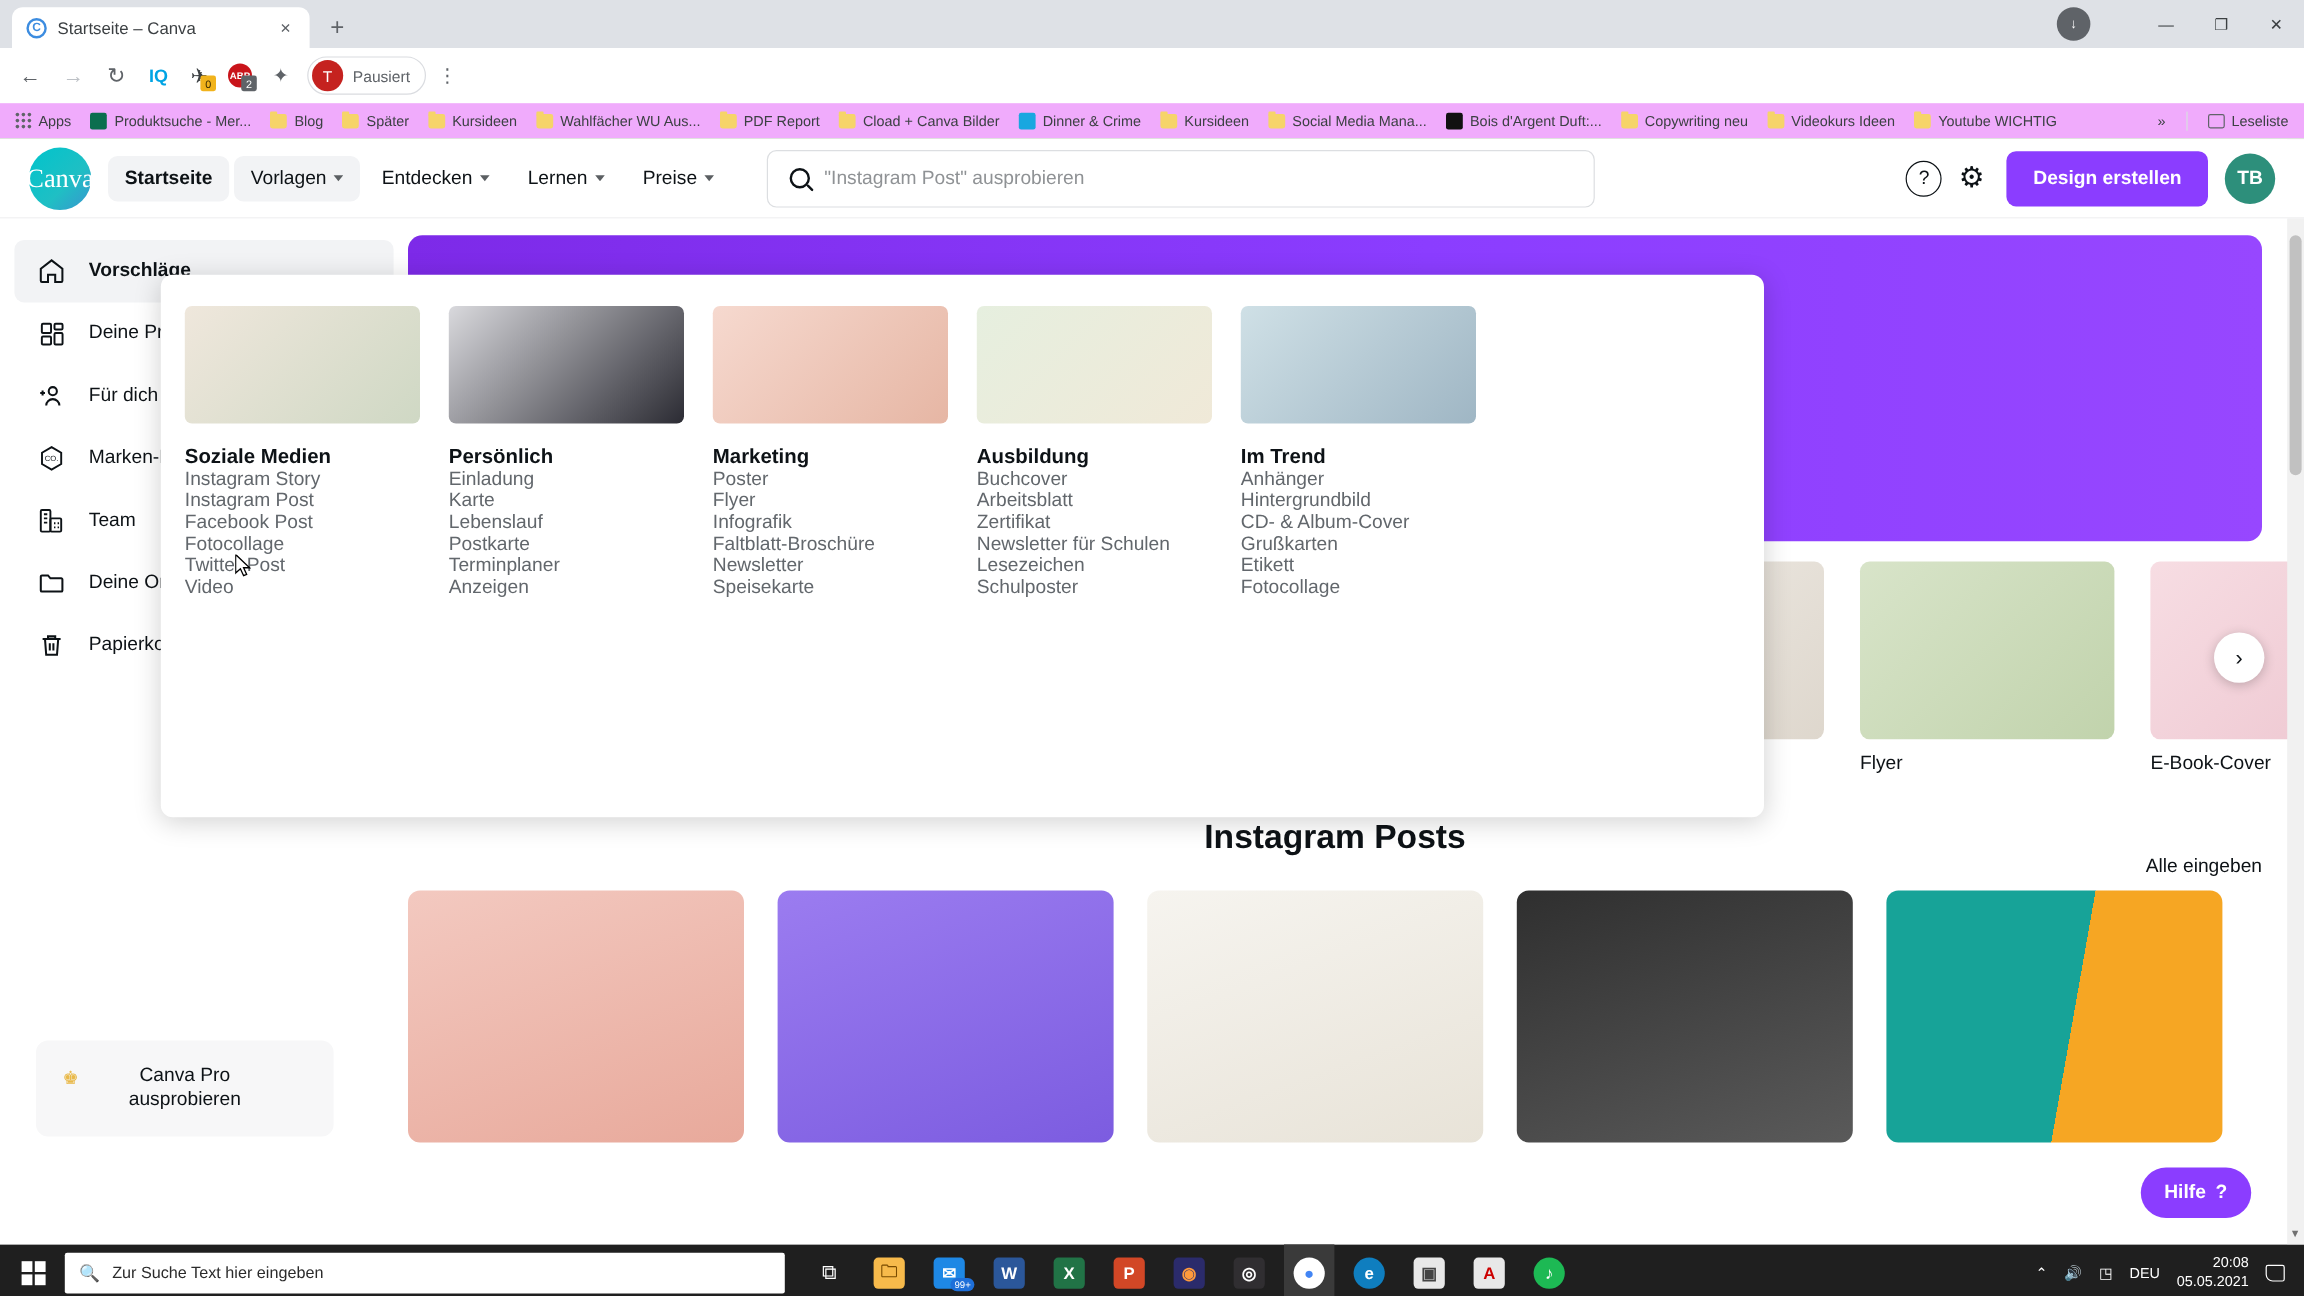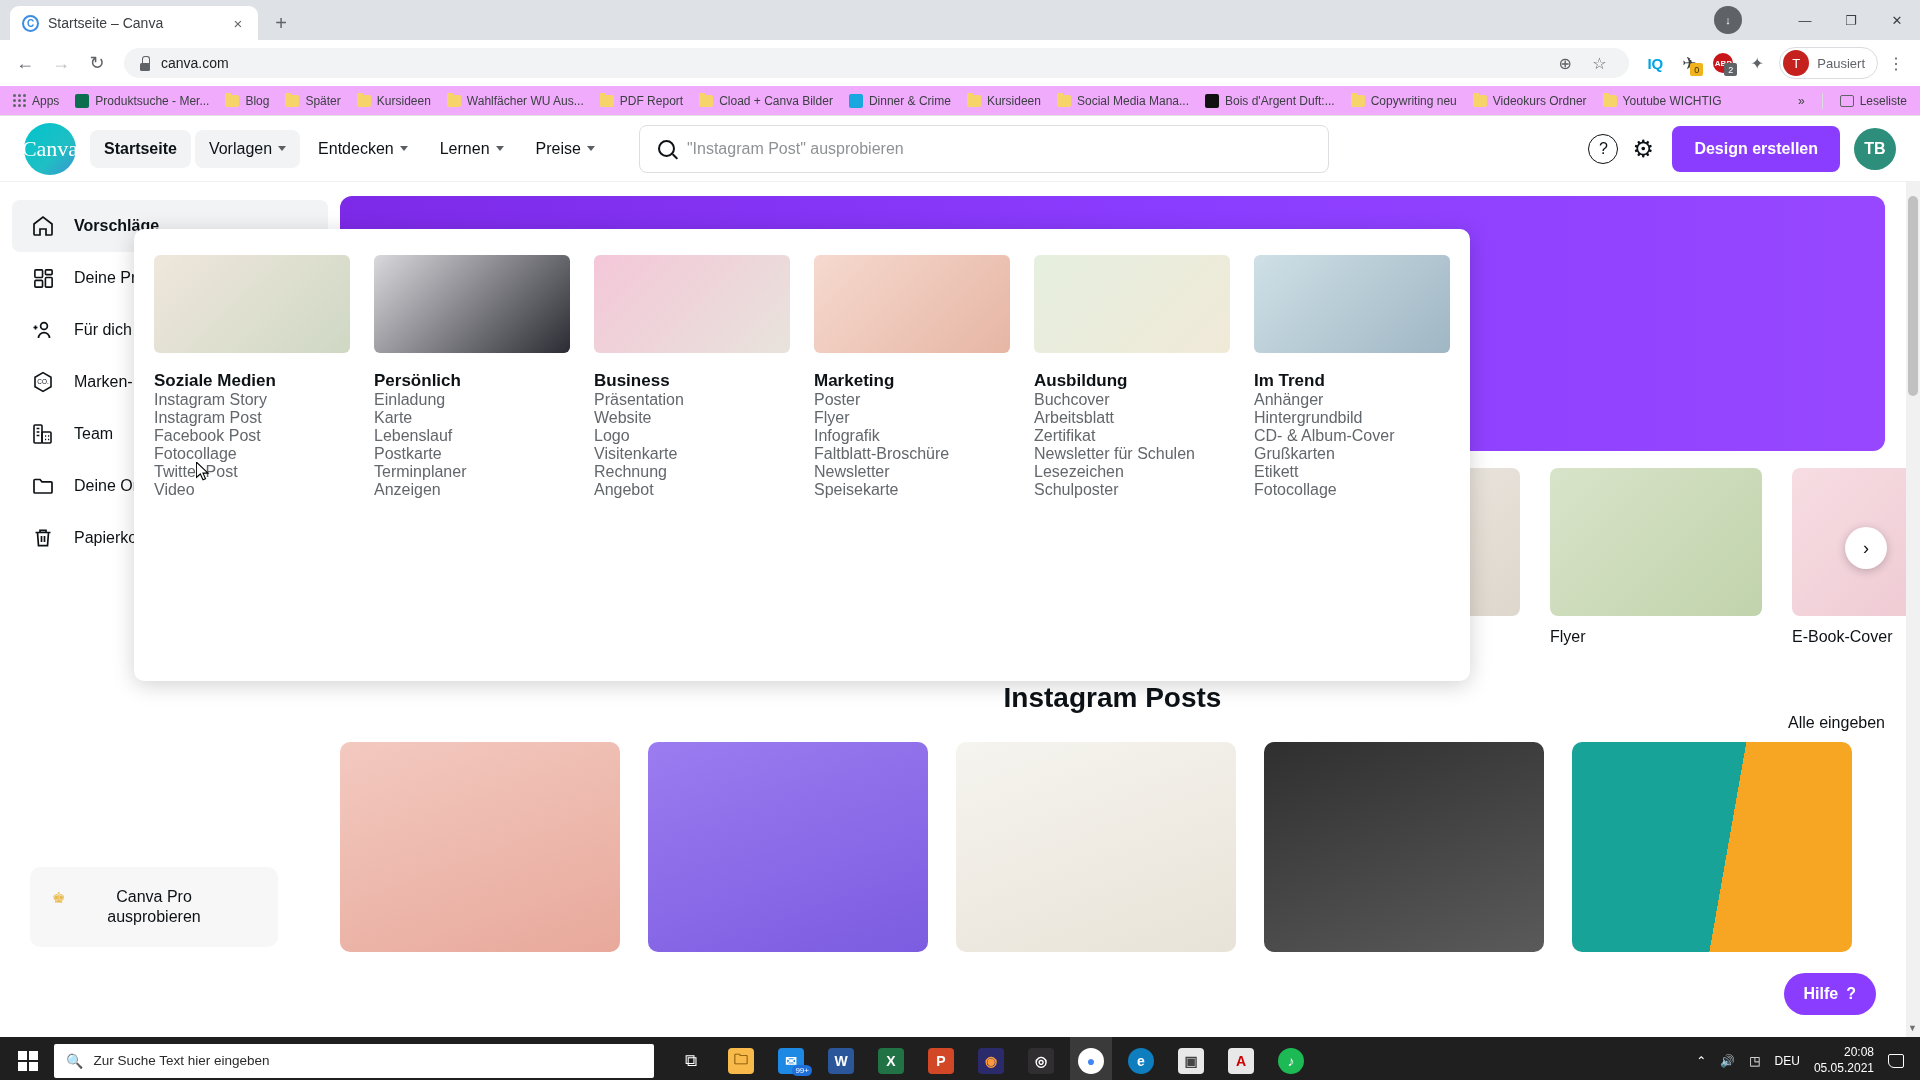--- a/index.html
+++ b/index.html
@@ -240,28 +240,20 @@
     <div class="win-btn">—</div>
     <div class="win-btn">❐</div>
     <div class="win-btn">✕</div>
   </div>
 </div>
 
 <div class="chrome-toolbar">
   <div class="nav-btn">←</div>
   <div class="nav-btn disabled">→</div>
   <div class="nav-btn">↻</div>
-  <div class="omnibox">
-    <span class="lock-icon"></span>
-    <span>canva.com</span>
-    <span class="omni-actions">
-      <span class="tb-icon">⊕</span>
-      <span class="tb-icon">☆</span>
-    </span>
-  </div>
   <div class="tb-icon ext-iq">IQ</div>
   <div class="tb-icon">
     <span style="font-size:17px;color:#3c4043;">✈</span>
     <span class="badge-sq" style="background:#f1b31c;color:#3c2c00;">0</span>
   </div>
   <div class="tb-icon">
     <span style="width:20px;height:20px;border-radius:50%;background:#c9141a;color:#fff;font-size:8px;font-weight:bold;display:flex;align-items:center;justify-content:center;">ABP</span>
     <span class="badge-sq" style="background:#5f6368;">2</span>
   </div>
   <div class="tb-icon">✦</div>
@@ -330,21 +322,21 @@
   <div class="bm">
     <span class="bm-img" style="background:#111"></span>
     <span>Bois d'Argent Duft:...</span>
   </div>
   <div class="bm">
     <span class="bm-folder"></span>
     <span>Copywriting neu</span>
   </div>
   <div class="bm">
     <span class="bm-folder"></span>
-    <span>Videokurs Ordner</span>
+    <span>Videokurs Ideen</span>
   </div>
   <div class="bm">
     <span class="bm-folder"></span>
     <span>Youtube WICHTIG</span>
   </div>
   <div class="bm-right">
     <span class="bm">»</span>
     <span class="bm-sep"></span>
     <span class="bm">
       <span style="width:14px;height:12px;border:1.4px solid #5f6368;border-radius:2px;display:inline-block"></span>
@@ -543,30 +535,20 @@
       <div class="mm-thumb" style="background:linear-gradient(135deg,#d9d9dd,#2b2b33)"></div>
       <div class="mm-title">Persönlich</div>
       <a class="mm-link" href="#">Einladung</a>
       <a class="mm-link" href="#">Karte</a>
       <a class="mm-link" href="#">Lebenslauf</a>
       <a class="mm-link" href="#">Postkarte</a>
       <a class="mm-link" href="#">Terminplaner</a>
       <a class="mm-link" href="#">Anzeigen</a>
     </div>
     <div class="mm-col">
-      <div class="mm-thumb" style="background:linear-gradient(135deg,#f4c7d8,#e8e3dc)"></div>
-      <div class="mm-title">Business</div>
-      <a class="mm-link" href="#">Präsentation</a>
-      <a class="mm-link" href="#">Website</a>
-      <a class="mm-link" href="#">Logo</a>
-      <a class="mm-link" href="#">Visitenkarte</a>
-      <a class="mm-link" href="#">Rechnung</a>
-      <a class="mm-link" href="#">Angebot</a>
-    </div>
-    <div class="mm-col">
       <div class="mm-thumb" style="background:linear-gradient(135deg,#f6d9cf,#e6b6a4)"></div>
       <div class="mm-title">Marketing</div>
       <a class="mm-link" href="#">Poster</a>
       <a class="mm-link" href="#">Flyer</a>
       <a class="mm-link" href="#">Infografik</a>
       <a class="mm-link" href="#">Faltblatt-Broschüre</a>
       <a class="mm-link" href="#">Newsletter</a>
       <a class="mm-link" href="#">Speisekarte</a>
     </div>
     <div class="mm-col">

